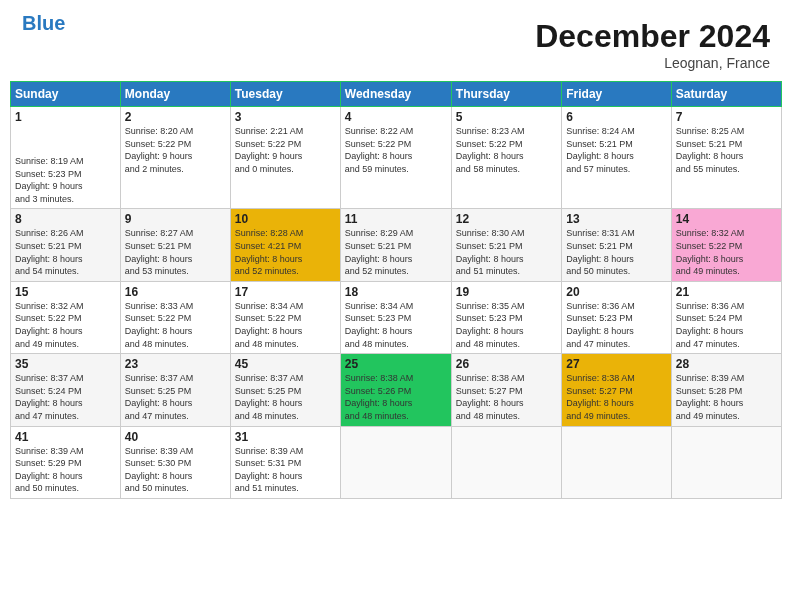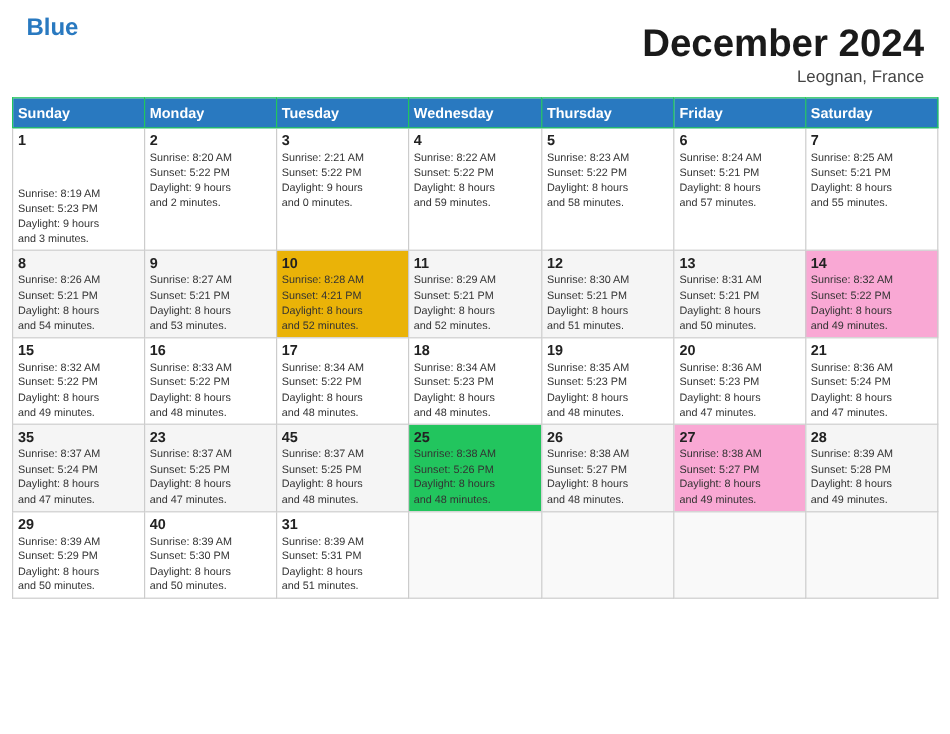--- a/index.html
+++ b/index.html
@@ -282,38 +282,38 @@
 Daylight: 8 hours
 and 48 minutes.</div>
         </td>
         <td style="background: rgb(245, 245, 245);">
           <span class="day-number">26</span>
           <div class="day-info" style="white-space: pre-line;">Sunrise: 8:38 AM
 Sunset: 5:27 PM
 Daylight: 8 hours
 and 48 minutes.</div>
         </td>
-        <td style="background: #f9a8d4;">
+        <td style="background: #eab308;">
           <span class="day-number">27</span>
           <div class="day-info" style="white-space: pre-line;">Sunrise: 8:38 AM
 Sunset: 5:27 PM
 Daylight: 8 hours
 and 49 minutes.</div>
         </td>
         <td style="background: rgb(245, 245, 245);">
           <span class="day-number">28</span>
           <div class="day-info" style="white-space: pre-line;">Sunrise: 8:39 AM
 Sunset: 5:28 PM
 Daylight: 8 hours
 and 49 minutes.</div>
         </td>
       </tr>
       <tr>
         <td>
-          <span class="day-number">29</span>
+          <span class="day-number">41</span>
           <div class="day-info" style="white-space: pre-line;">Sunrise: 8:39 AM
 Sunset: 5:29 PM
 Daylight: 8 hours
 and 50 minutes.</div>
         </td>
         <td>
           <span class="day-number">40</span>
           <div class="day-info" style="white-space: pre-line;">Sunrise: 8:39 AM
 Sunset: 5:30 PM
 Daylight: 8 hours

